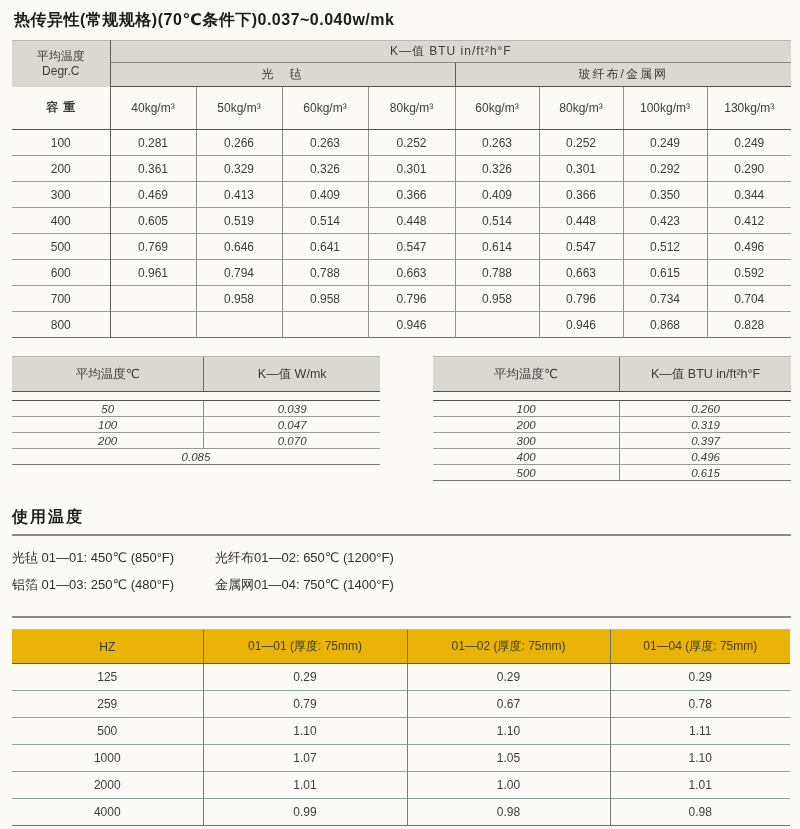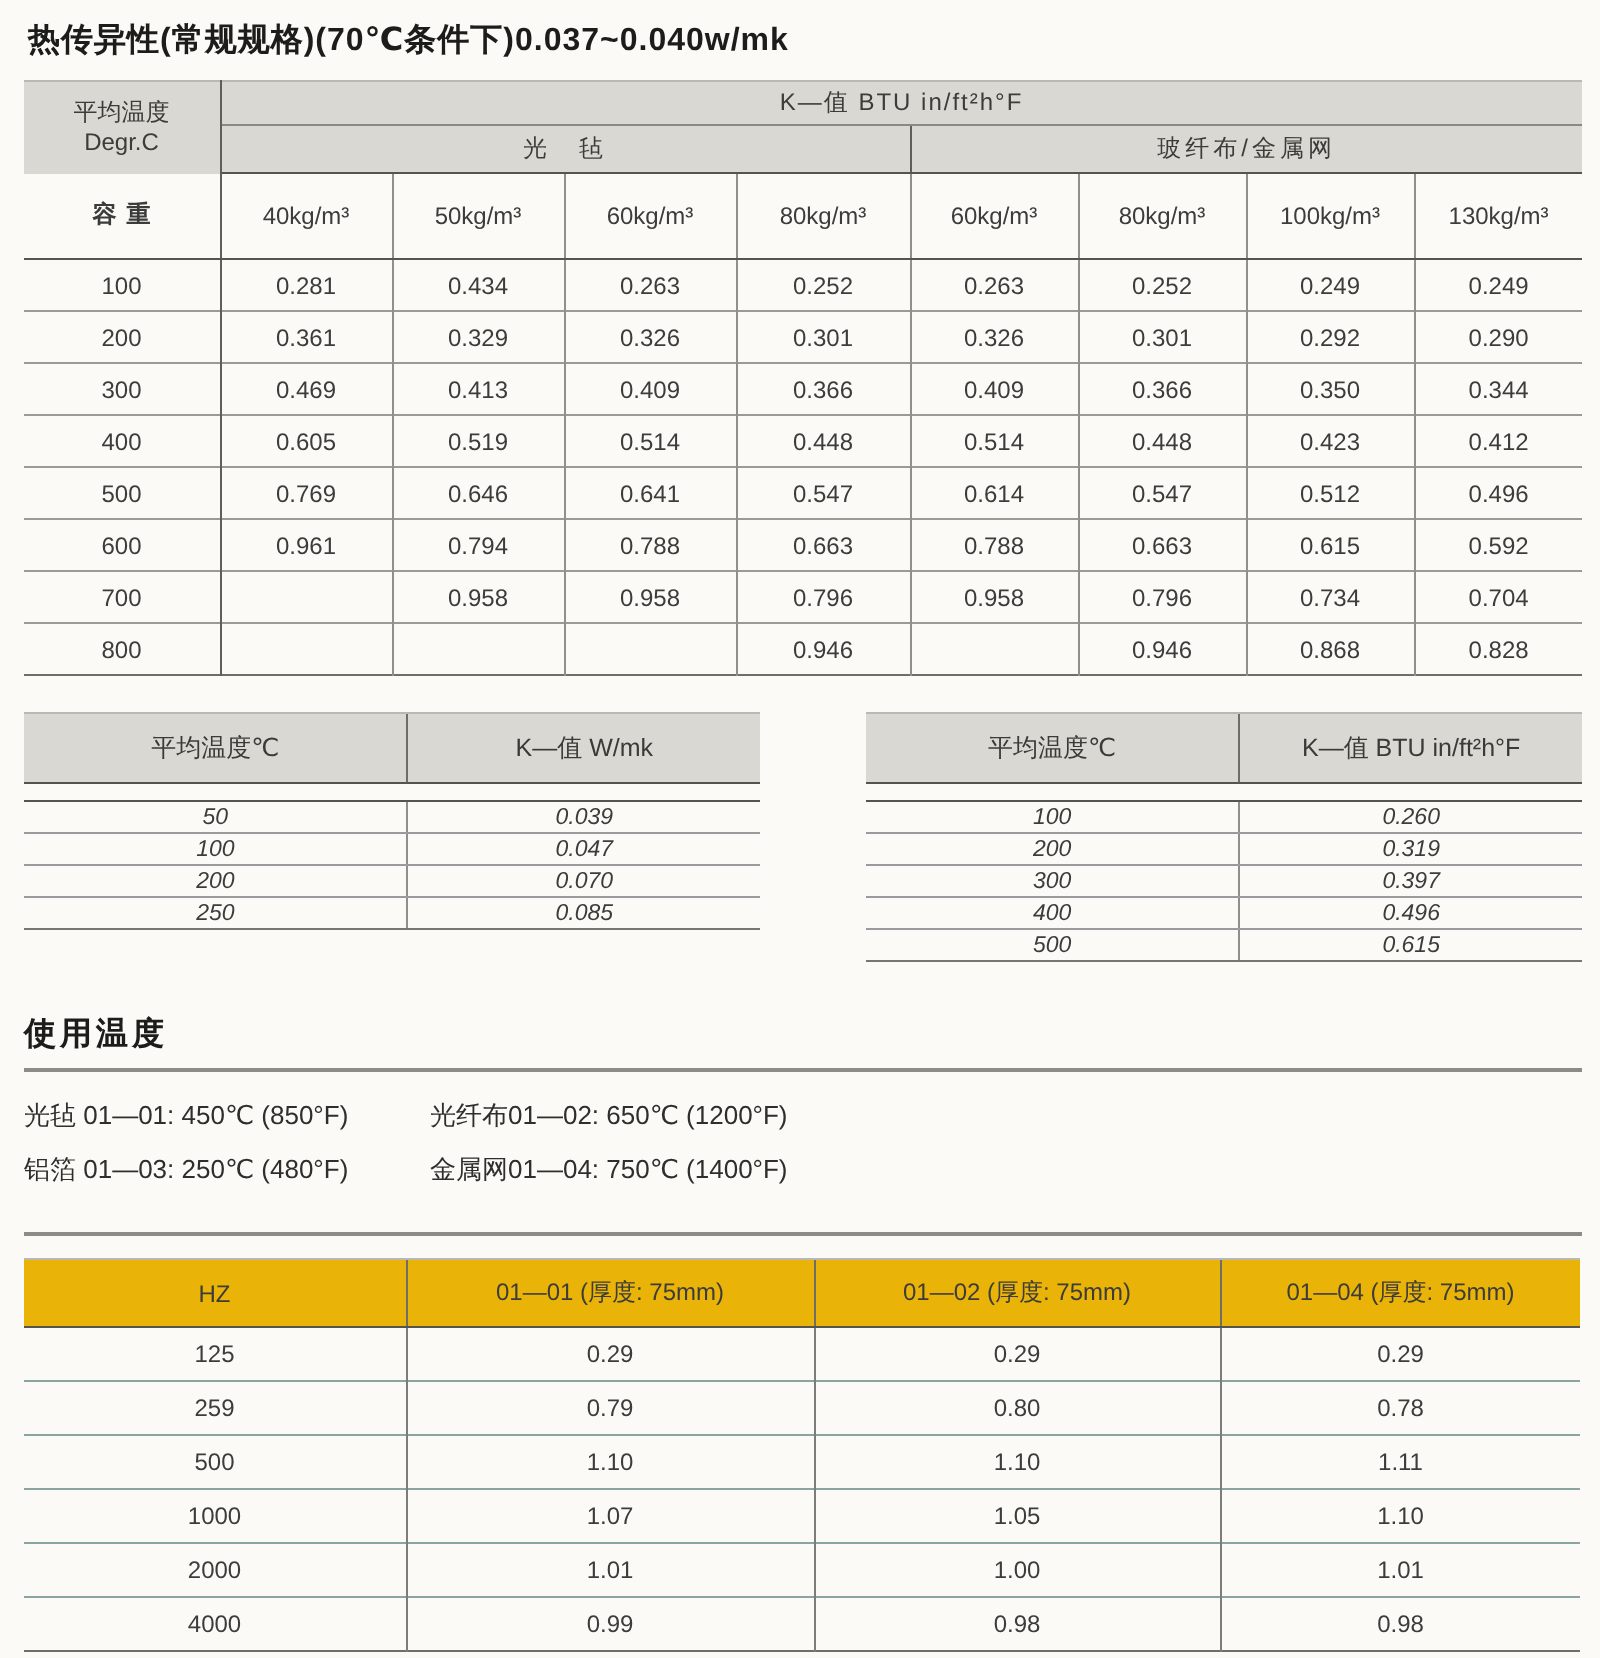--- a/index.html
+++ b/index.html
@@ -111,21 +111,21 @@
     <td>60kg/m³</td>
     <td>80kg/m³</td>
     <td>60kg/m³</td>
     <td>80kg/m³</td>
     <td>100kg/m³</td>
     <td>130kg/m³</td>
   </tr>
   <tr class="brow">
     <td>100</td>
     <td>0.281</td>
-    <td>0.434</td>
+    <td>0.266</td>
     <td>0.263</td>
     <td>0.252</td>
     <td>0.263</td>
     <td>0.252</td>
     <td>0.249</td>
     <td>0.249</td>
   </tr>
   <tr class="brow">
     <td>200</td>
     <td>0.361</td>
@@ -219,21 +219,20 @@
       </div>
       <div class="srow">
         <div class="sc1">100</div>
         <div class="sc2">0.047</div>
       </div>
       <div class="srow">
         <div class="sc1">200</div>
         <div class="sc2">0.070</div>
       </div>
       <div class="srow">
-        <div class="sc1">250</div>
         <div class="sc2">0.085</div>
       </div>
     </div>
   </div>
 
   <div class="stable right">
     <div class="sheader">
       <div class="sc1">平均温度℃</div>
       <div class="sc2">K—值 BTU in/ft²h°F</div>
     </div>
@@ -295,21 +294,21 @@
     </tr>
     <tr class="arow">
       <td>125</td>
       <td>0.29</td>
       <td>0.29</td>
       <td>0.29</td>
     </tr>
     <tr class="arow">
       <td>259</td>
       <td>0.79</td>
-      <td>0.80</td>
+      <td>0.67</td>
       <td>0.78</td>
     </tr>
     <tr class="arow">
       <td>500</td>
       <td>1.10</td>
       <td>1.10</td>
       <td>1.11</td>
     </tr>
     <tr class="arow">
       <td>1000</td>

